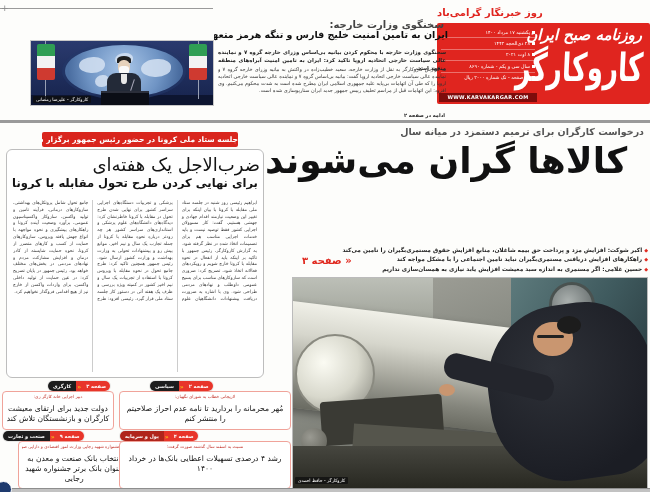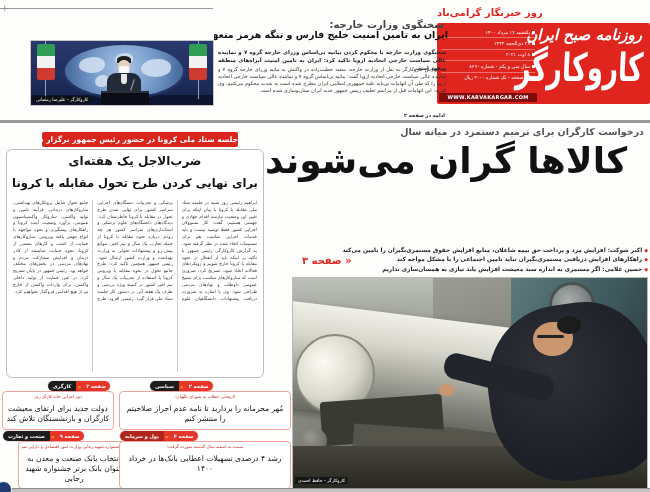--- a/index.html
+++ b/index.html
@@ -42,21 +42,21 @@
   .t-headline { left:214px; top:29px; width:234px; height:17px; font-size:9.5px; font-weight:900; color:#0f0f0f; text-align:center; white-space:nowrap; overflow:hidden; }
   .t-lead { left:218px; top:49px; width:228px; font-size:5.4px; font-weight:bold; color:#222; text-align:justify; line-height:1.45; }
   .t-body { left:218px; top:66px; width:228px; height:46px; font-size:5px; color:#333; text-align:justify; line-height:1.42; overflow:hidden; }
   .t-continue { left:404px; top:112px; font-size:5px; font-weight:bold; color:#222; }
 
   .divider { left:0; top:120px; width:650px; height:3px; background:#9a9a9a; }
 
   
   .c-box { left:6px; top:149px; width:258px; height:229px; border:1px solid #bdbdbd; border-radius:6px; background:#fff; }
   .c-banner { left:42px; top:132px; width:196px; height:15px; background:#d9251d; color:#fff; font-size:7.5px; font-weight:bold; text-align:center; line-height:15px; border-radius:2px; white-space:nowrap; overflow:hidden; }
-  .c-h1 { left:10px; top:154px; width:250px; text-align:center; font-size:12px; font-weight:700; color:#141414; white-space:nowrap; }
+  .c-h1 { left:10px; top:154px; width:250px; text-align:right; font-size:18px; font-weight:400; color:#141414; white-space:nowrap; }
   .c-h2 { left:8px; top:176px; width:254px; text-align:center; font-size:11.5px; font-weight:900; color:#141414; white-space:nowrap; }
   .c-cols { left:13px; top:200px; width:244px; height:172px; column-count:3; column-gap:9px; column-rule:1px solid #ccc; font-size:4.5px; line-height:1.52; text-align:justify; color:#3a3a3a; overflow:hidden; }
 
   
   .m-kicker { left:300px; top:126px; width:344px; font-size:9.5px; font-weight:bold; color:#555; white-space:nowrap; }
   .m-h { left:256px; top:136px; width:380px; text-align:center; font-weight:900; color:#111; font-size:36px; line-height:50px; white-space:nowrap; }
   .m-h2 { top:188px; }
   .m-bullets { left:330px; top:246px; width:318px; }
   .m-bullet { text-align:right; font-size:5.8px; font-weight:bold; color:#222; line-height:1.6; white-space:nowrap; overflow:hidden; }
   .diamond { color:#e02a20; font-size:5px; margin-left:2px; }

